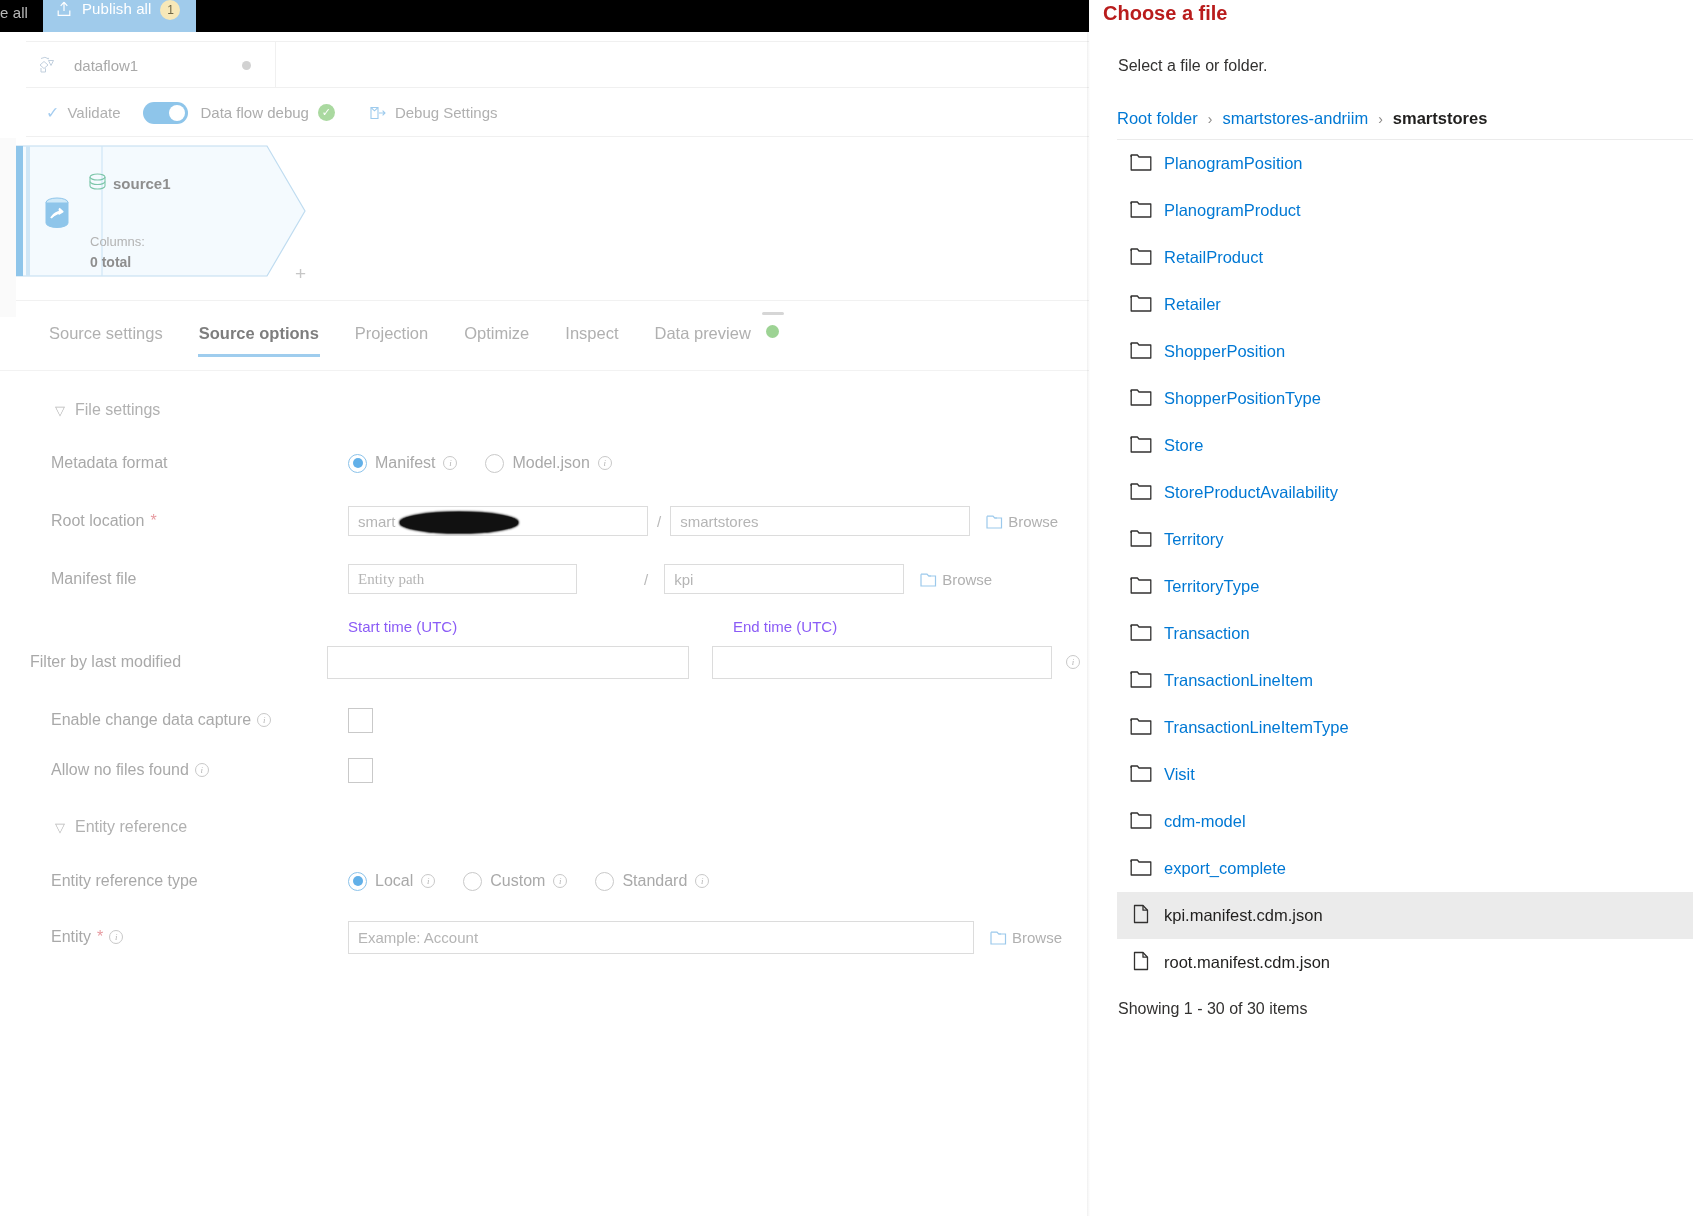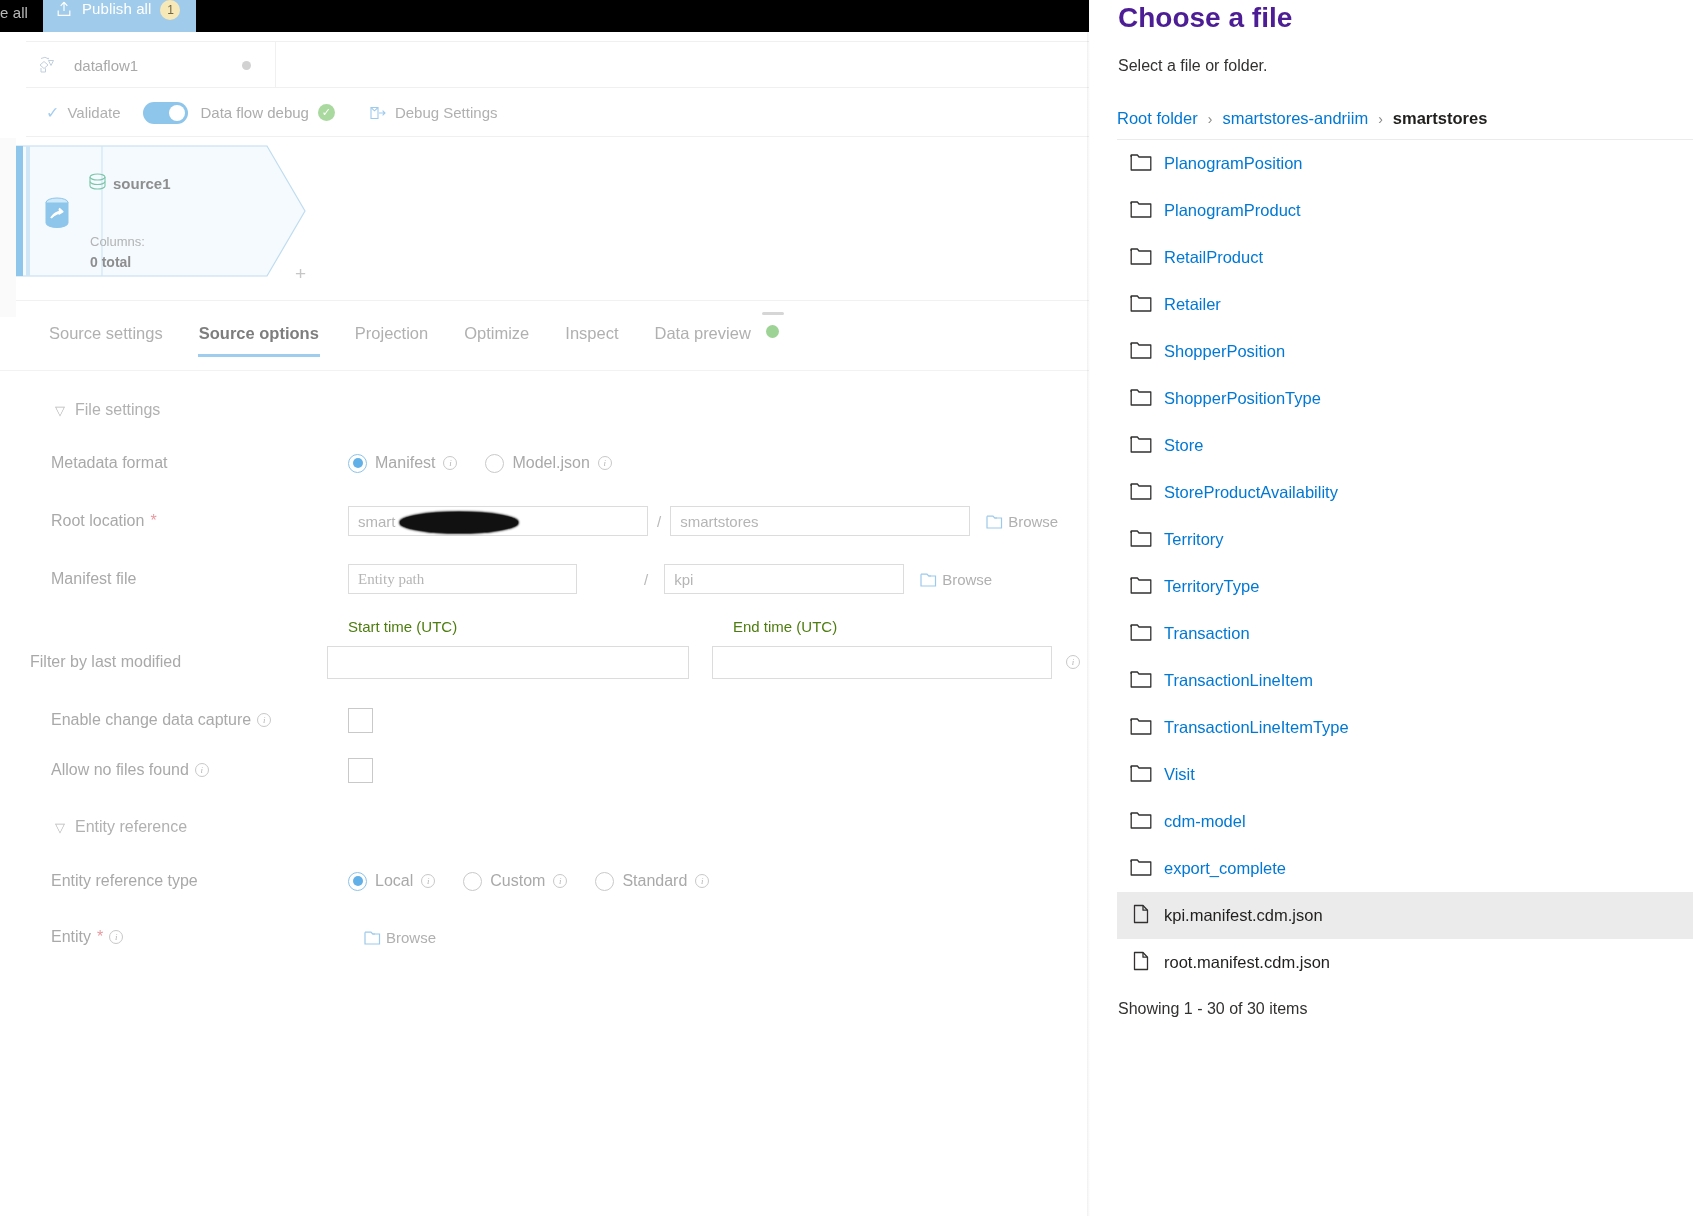--- a/index.html
+++ b/index.html
@@ -241,38 +241,38 @@
     content:""; width: 10px; height: 10px; border-radius: 50%;
     background: #62b0e8;
   }
   .rlbl { font-size: 16px; color: #a9a9a9; }
 
   .cbx {
     width: 25px; height: 25px; border: 1px solid #c9c9c9;
     background: #fff; cursor: pointer; flex: none;
   }
 
-  .subhead-cell { font-size: 15px; color: #4d7c0f; }
+  .subhead-cell { font-size: 15px; color: #8b5cf6; }
 
   
   #dialog-shadow {
     position: absolute; left: 1087px; top: 0;
     width: 3px; height: 1216px;
     background: linear-gradient(to right, rgba(0,0,0,0.06), rgba(0,0,0,0));
   }
 
   
   #dialog {
     position: absolute; left: 1090px; top: 0;
     width: 603px; height: 1216px;
     background: #ffffff;
   }
   #dlg-title {
-    position: absolute; left: 28px; top: 2px;
-    font-size: 28px; font-weight: 600; color: #4c1d95;
+    position: absolute; left: 13px; top: 2px;
+    font-size: 20px; font-weight: 600; color: #b91c1c;
   }
   #dlg-sub {
     position: absolute; left: 28px; top: 57px;
     font-size: 16px; color: #323130;
   }
   #breadcrumb {
     position: absolute; left: 27px; top: 109px;
     display: flex; align-items: center; gap: 0;
     font-size: 16.5px;
   }
@@ -577,20 +577,21 @@
             </div>
           </div>
         </div>
 
         <div class="row" style="margin-top:20px;">
           <div class="rlabel">
             <span>Entity</span>
             <span class="req-star">*</span>
             <span class="info-i">i</span>
           </div>
+          <input class="txt" style="width: 626px; height: 33px;" placeholder="Example: Account">
           <div class="browse">
             <span class="fold-ico">
               <svg width="19" height="17" viewBox="0 0 19 17">
                 <path d="M1 3.2 L7 3.2 L8.6 5 L11 5" fill="none" stroke="#9cc9ec" stroke-width="1.2"></path>
                 <path d="M1 3.2 L1 15 L15.5 15 L15.5 5 L8.6 5" fill="none" stroke="#9cc9ec" stroke-width="1.2"></path>
               </svg>
             </span>
             <span class="browse-label">Browse</span>
           </div>
         </div>

